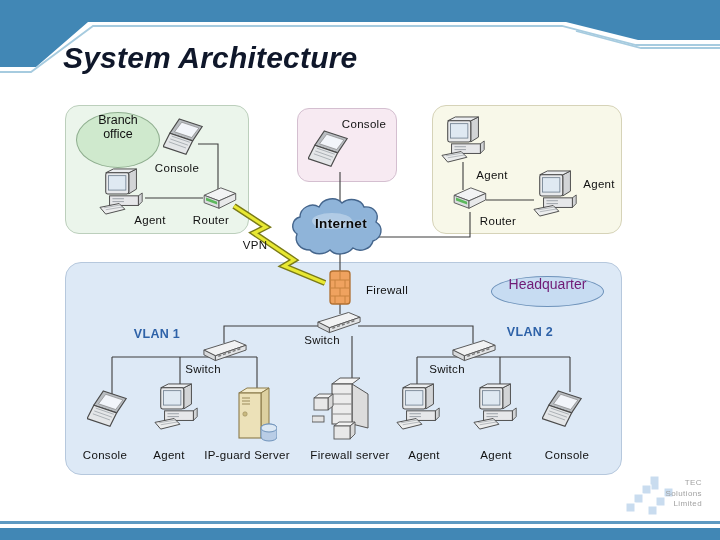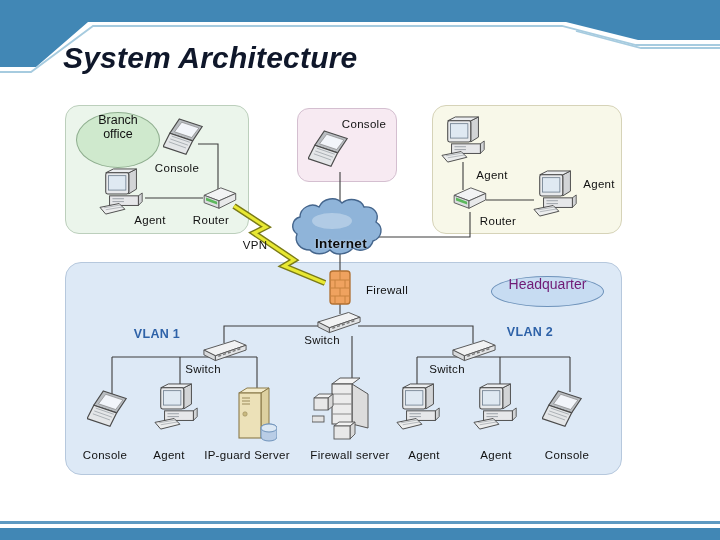--- a/index.html
+++ b/index.html
@@ -221,35 +221,53 @@
   <span class="lbl" style="left:177px;top:162px">Console</span>
   <span class="lbl" style="left:150px;top:214px">Agent</span>
   <span class="lbl" style="left:211px;top:214px">Router</span>
 
   <span class="lbl" style="left:364px;top:118px">Console</span>
 
   <span class="lbl" style="left:492px;top:169px">Agent</span>
   <span class="lbl" style="left:599px;top:178px">Agent</span>
   <span class="lbl" style="left:498px;top:215px">Router</span>
 
-  <span class="lbl lbl-internet" style="left:341px;top:236px">Internet</span>
+  <span class="lbl lbl-internet" style="left:341px;top:216px">Internet</span>
   <span class="lbl" style="left:255px;top:239px">VPN</span>
 
   <span class="lbl" style="left:387px;top:284px">Firewall</span>
   <span class="lbl" style="left:322px;top:334px">Switch</span>
   <span class="lbl lbl-vlan" style="left:157px;top:327px">VLAN 1</span>
   <span class="lbl lbl-vlan" style="left:530px;top:325px">VLAN 2</span>
   <span class="lbl" style="left:203px;top:363px">Switch</span>
   <span class="lbl" style="left:447px;top:363px">Switch</span>
 
   <span class="lbl" style="left:105px;top:449px">Console</span>
   <span class="lbl" style="left:169px;top:449px">Agent</span>
   <span class="lbl" style="left:247px;top:449px">IP-guard Server</span>
   <span class="lbl" style="left:350px;top:449px">Firewall server</span>
   <span class="lbl" style="left:424px;top:449px">Agent</span>
   <span class="lbl" style="left:496px;top:449px">Agent</span>
   <span class="lbl" style="left:567px;top:449px">Console</span>
 
   <div class="stripe1"></div>
   <div class="stripe2"></div>
 
+  <div class="logo">
+    <svg width="100" height="46" style="position:absolute;left:0;top:0">
+      <g fill="#c9dcef" stroke="#ffffff" stroke-width="1">
+        <rect x="30" y="2" width="9" height="14"></rect>
+        <rect x="22" y="11" width="9" height="9"></rect>
+        <rect x="14" y="20" width="9" height="9"></rect>
+        <rect x="6" y="29" width="9" height="9"></rect>
+        <rect x="44" y="14" width="9" height="9"></rect>
+        <rect x="36" y="23" width="9" height="9"></rect>
+        <rect x="28" y="32" width="9" height="9"></rect>
+      </g>
+    </svg>
+    <div class="logo-text">
+      <div>TEC</div>
+      <div>Solutions</div>
+      <div>Limited</div>
+    </div>
+  </div>
 
 </div>
 
 </body></html>

